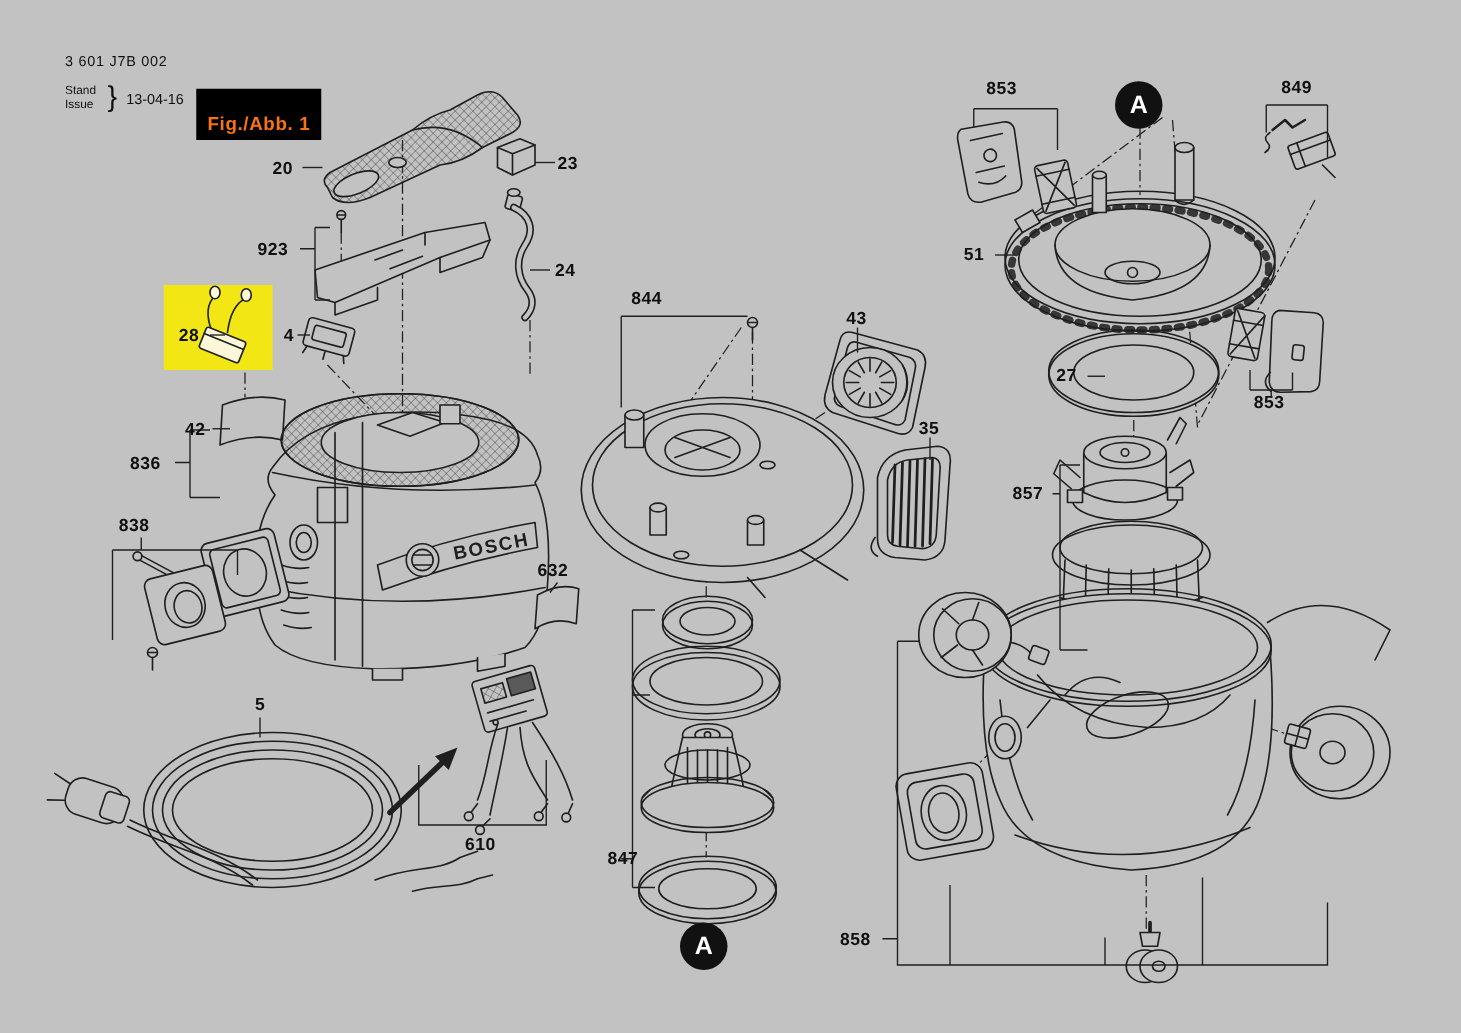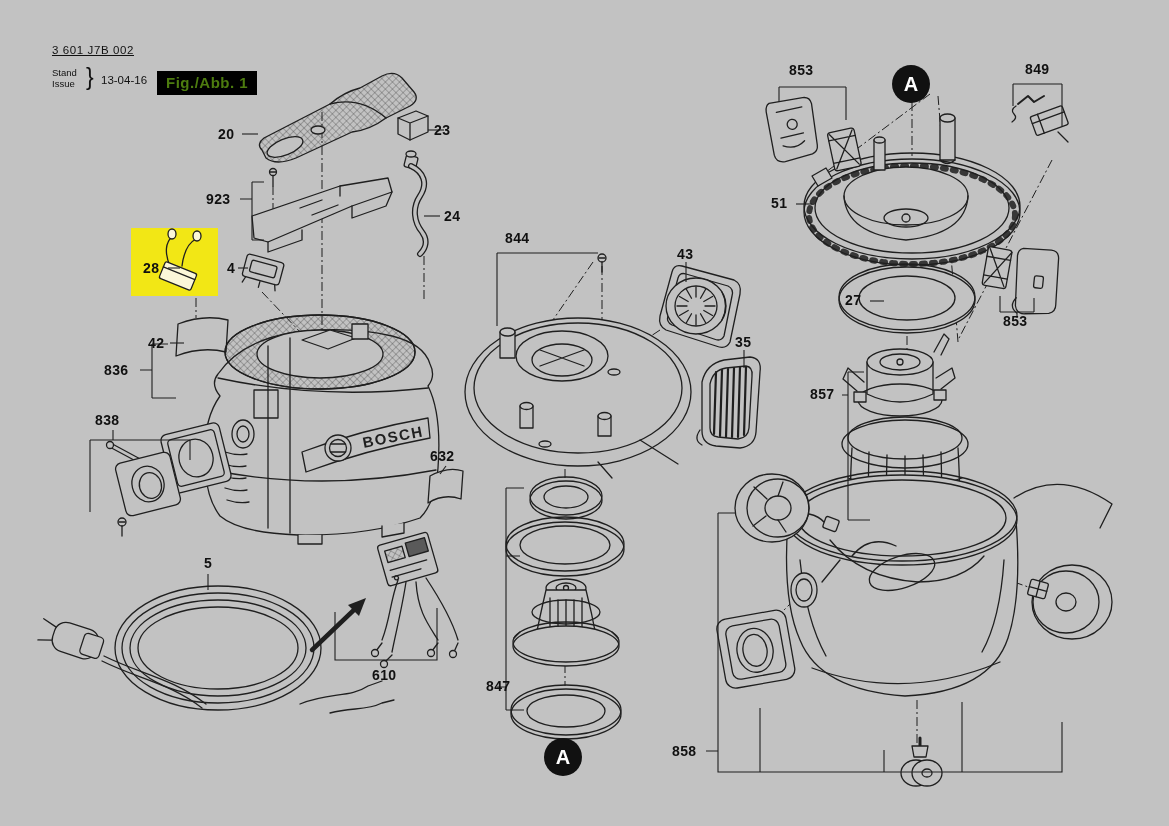--- a/index.html
+++ b/index.html
@@ -1,26 +1,26 @@
 <!DOCTYPE html>
 <html><head>
 <meta charset="utf-8">
 <style>
   html,body{margin:0;padding:0;background:#888;}
   .stage{position:relative;width:1169px;height:826px;background:#c2c2c2;overflow:hidden;
          font-family:"Liberation Sans",sans-serif;color:#111;}
   .hl{position:absolute;left:131px;top:228px;width:87px;height:68px;background:#f2e715;}
   svg.art{position:absolute;left:0;top:0;}
   .plabel{position:absolute;font-weight:bold;font-size:14px;letter-spacing:.4px;color:#101010;line-height:1;}
-  .hdr-pn{position:absolute;left:52px;top:44px;font-size:11.5px;letter-spacing:.6px;text-decoration:underline;}
+  .hdr-pn{position:absolute;left:52px;top:44px;font-size:11.5px;letter-spacing:.6px;}
   .hdr-stand{position:absolute;left:52px;top:68px;font-size:9.5px;line-height:10.5px;}
   .hdr-brace{position:absolute;left:86px;top:64px;font-size:23px;font-weight:normal;}
   .hdr-date{position:absolute;left:101px;top:74px;font-size:11.5px;text-align:right;}
-  .figbox{position:absolute;left:157px;top:71px;background:#000;color:#4d7c0f;font-weight:bold;
-          font-size:15px;padding:3px 9px 4px 9px;letter-spacing:.5px;}
+  .figbox{position:absolute;left:157px;top:71px;background:#000;color:#f97316;font-weight:bold;
+          font-size:15px;padding:20px 9px 4px 9px;letter-spacing:.5px;}
   .footer{position:absolute;left:60px;top:719px;font-size:11px;line-height:13.5px;}
   .amark{position:absolute;width:38px;height:38px;background:#111;border-radius:50%;
          color:#fff;font-weight:bold;font-size:20px;display:flex;align-items:center;justify-content:center;}
 </style>
 </head>
 <body>
 
 <div class="stage">
 
   <div class="hl"></div>
@@ -396,21 +396,21 @@
   <div class="hdr-pn">3 601 J7B 002</div>
   <div class="hdr-stand">
     <div>Stand</div>
     <div>Issue</div>
   </div>
   <div class="hdr-brace">}</div>
   <div class="hdr-date">13-04-16</div>
   <div class="figbox">Fig./Abb. 1</div>
 
   <div class="plabel" style="left:218px;top:127px">20</div>
-  <div class="plabel" style="left:434px;top:123px">23</div>
+  <div class="plabel" style="left:446px;top:123px">23</div>
   <div class="plabel" style="left:206px;top:192px">923</div>
   <div class="plabel" style="left:444px;top:209px">24</div>
   <div class="plabel" style="left:143px;top:261px">28</div>
   <div class="plabel" style="left:227px;top:261px">4</div>
   <div class="plabel" style="left:148px;top:336px">42</div>
   <div class="plabel" style="left:104px;top:363px">836</div>
   <div class="plabel" style="left:95px;top:413px">838</div>
   <div class="plabel" style="left:204px;top:556px">5</div>
   <div class="plabel" style="left:372px;top:668px">610</div>
   <div class="plabel" style="left:505px;top:231px">844</div>

